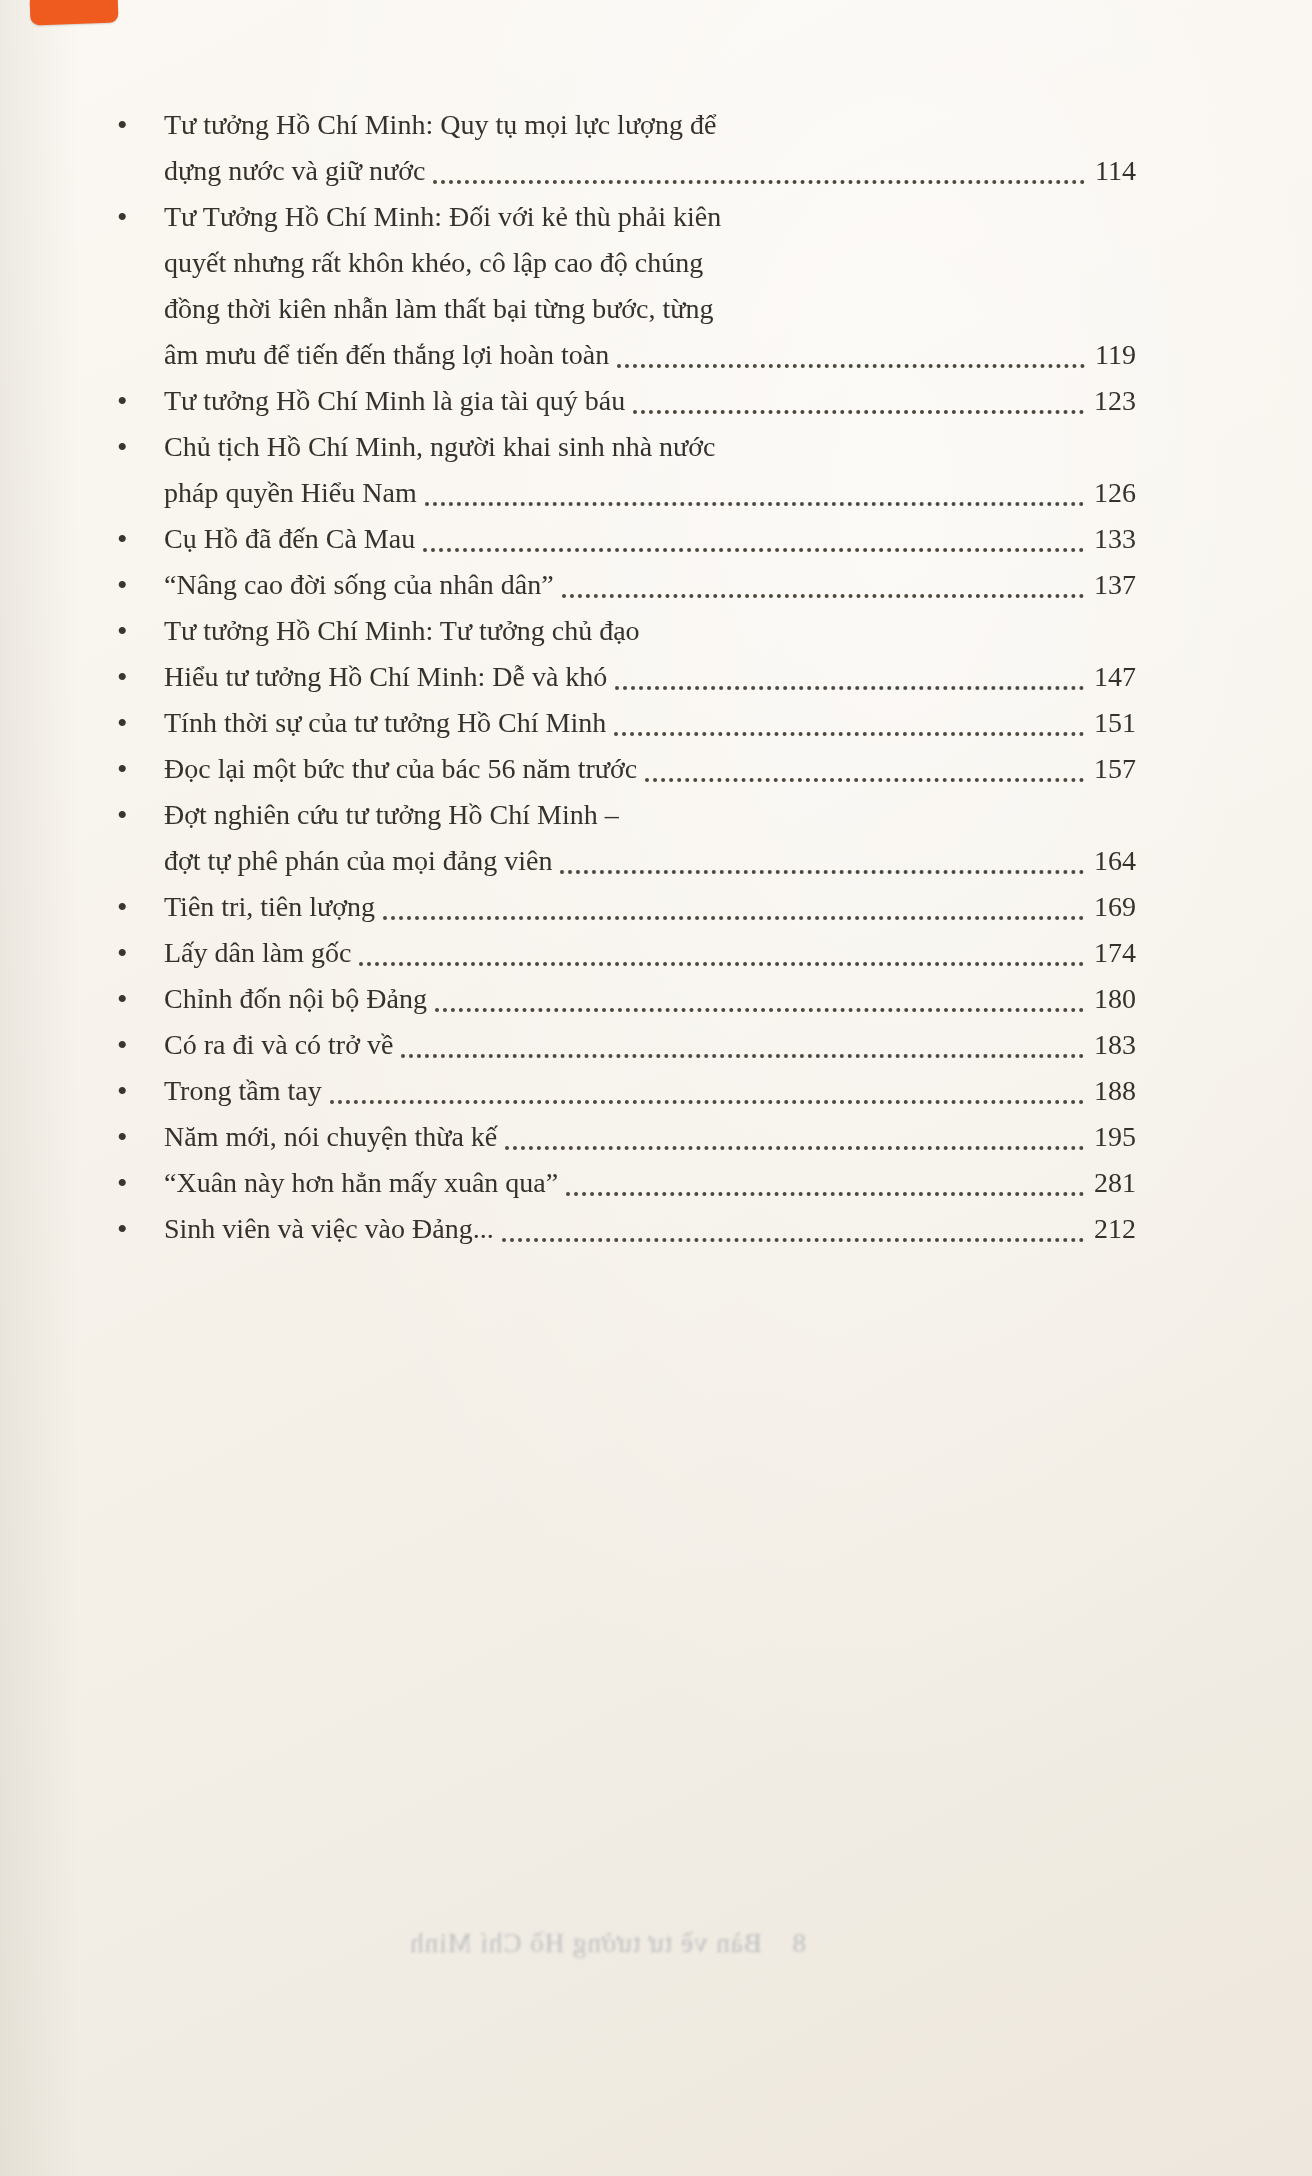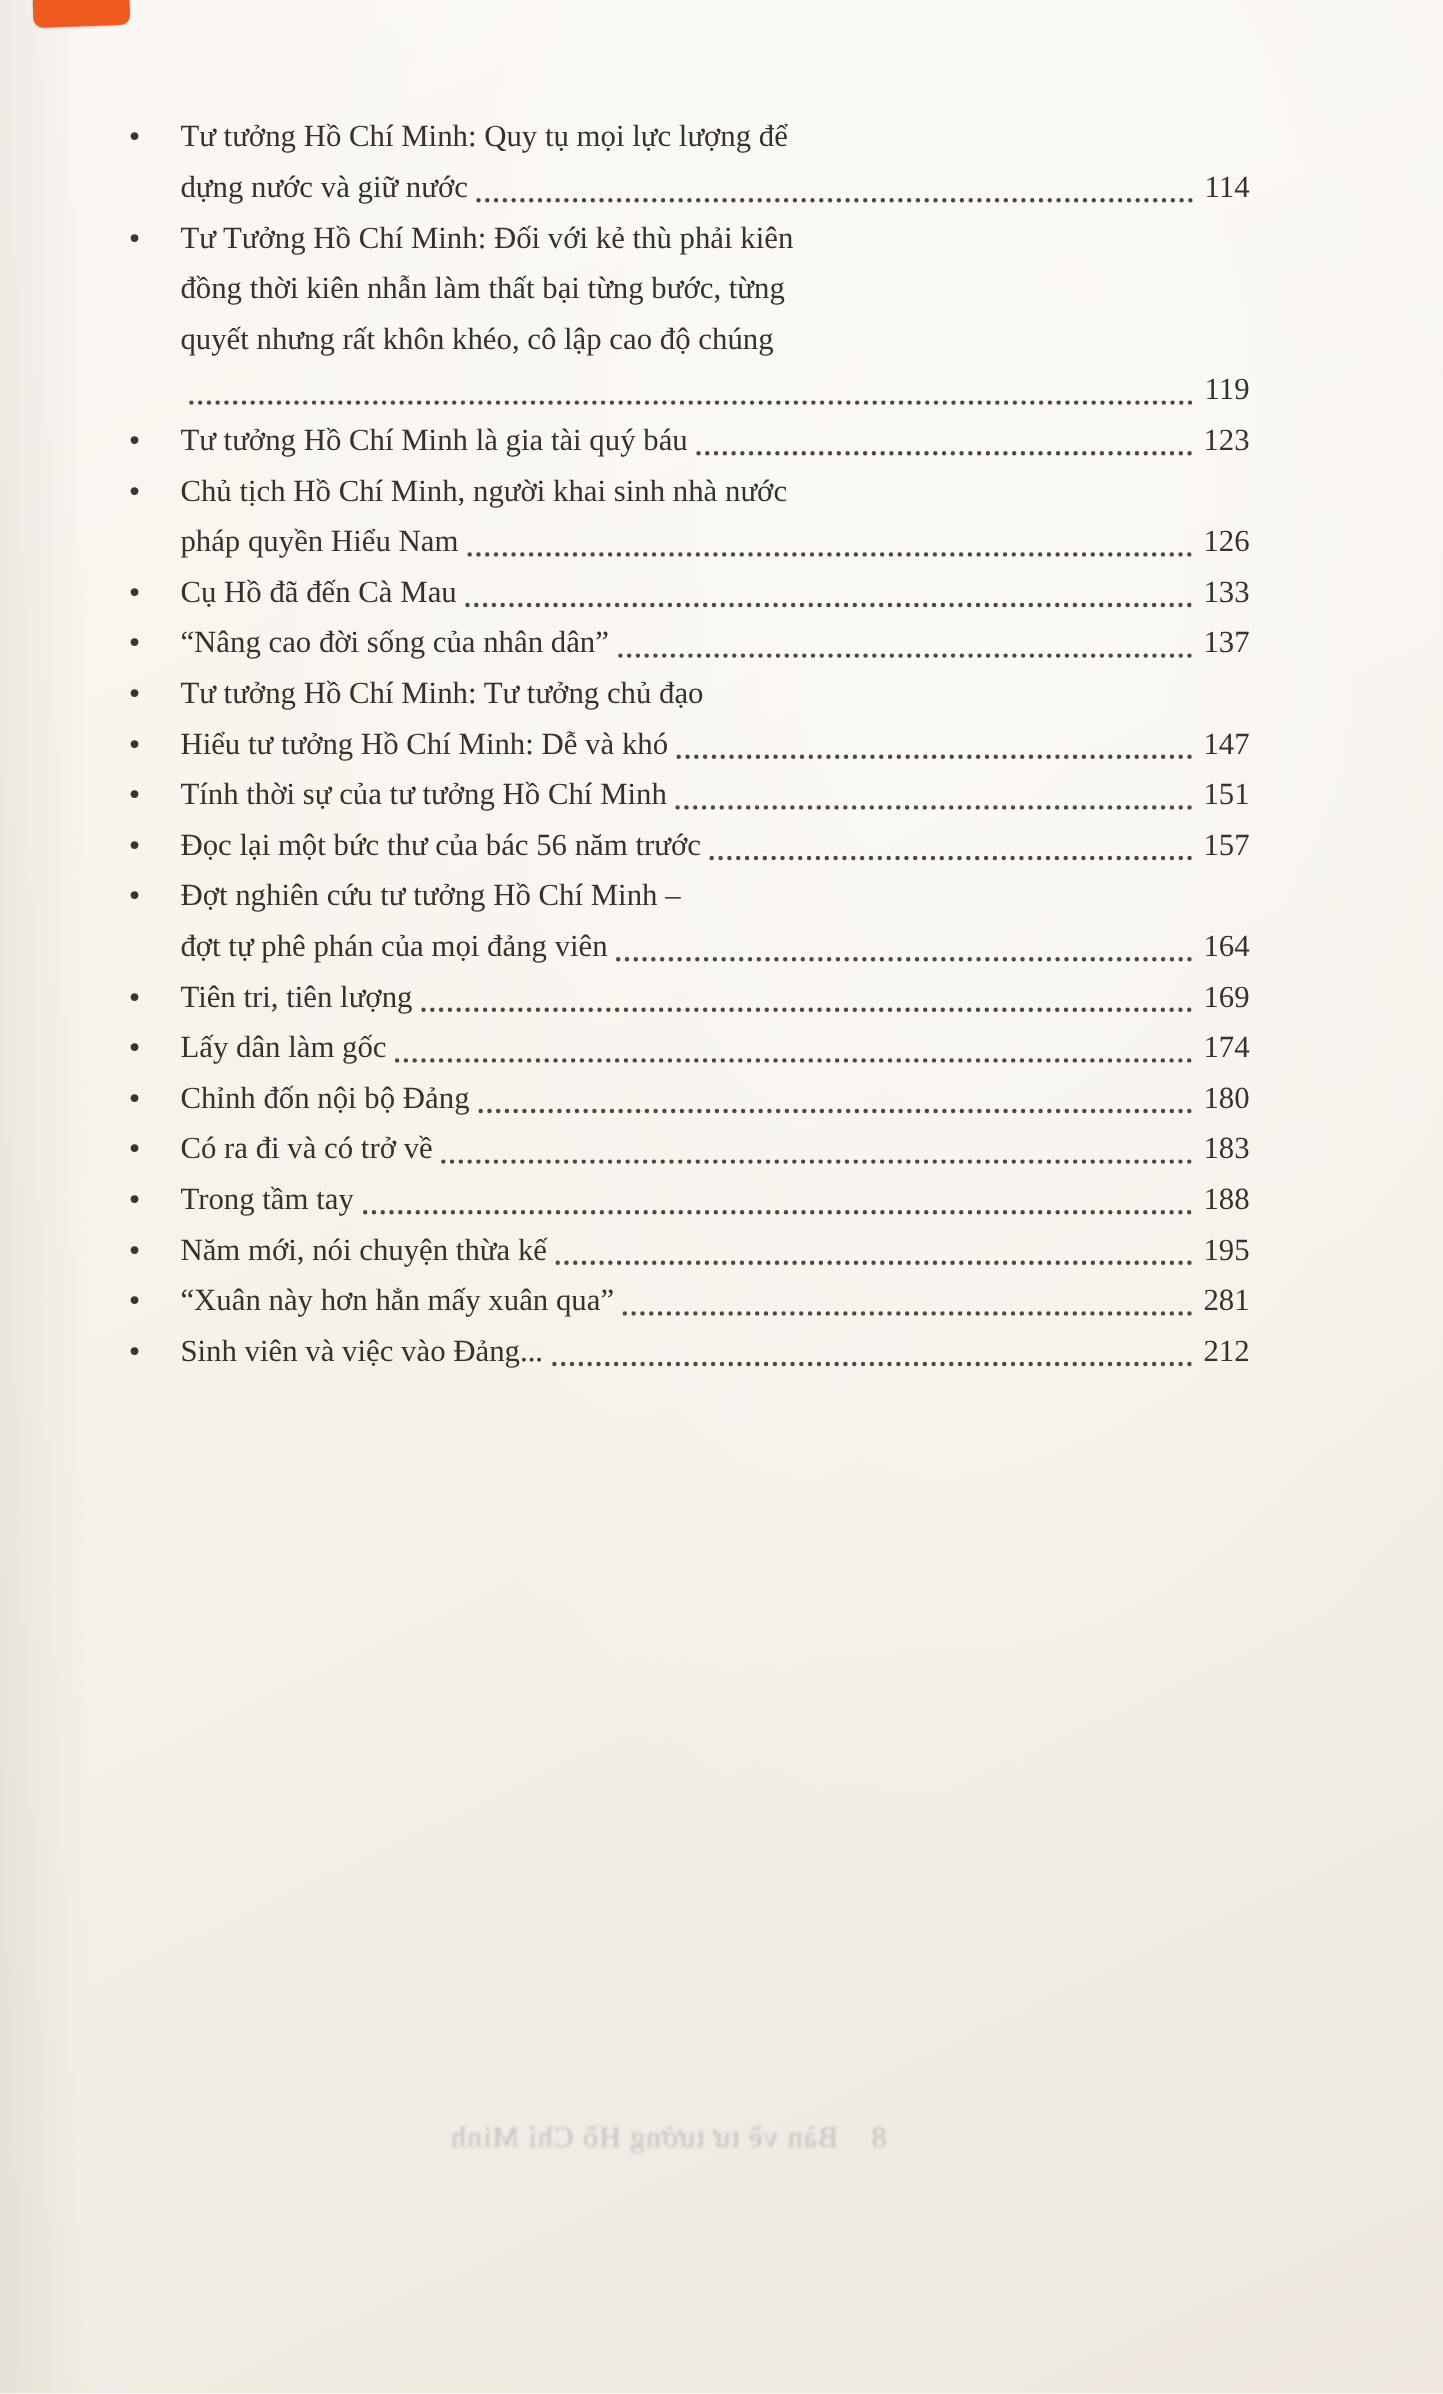--- a/index.html
+++ b/index.html
@@ -103,23 +103,24 @@
             <span class="leader"></span>
             <span class="page-num">114</span>
           </div>
         </div>
     </div>
 
     <div class="toc-entry">
       <span class="bullet">•</span>
       <div class="entry-content">
           <div class="entry-line"><span class="line-text">Tư Tưởng Hồ Chí Minh: Đối với kẻ thù phải kiên</span></div>
+          <div class="entry-line"><span class="line-text">quyết nhưng rất khôn khéo, cô lập cao độ chúng</span></div>
           <div class="entry-line"><span class="line-text">đồng thời kiên nhẫn làm thất bại từng bước, từng</span></div>
-          <div class="entry-line"><span class="line-text">quyết nhưng rất khôn khéo, cô lập cao độ chúng</span></div>
-          <div class="entry-line last">
+          <div class="entry-line last">
+            <span class="line-text">âm mưu để tiến đến thắng lợi hoàn toàn</span>
             <span class="leader"></span>
             <span class="page-num">119</span>
           </div>
         </div>
     </div>
 
     <div class="toc-entry">
       <span class="bullet">•</span>
       <div class="entry-content">
           <div class="entry-line last">

